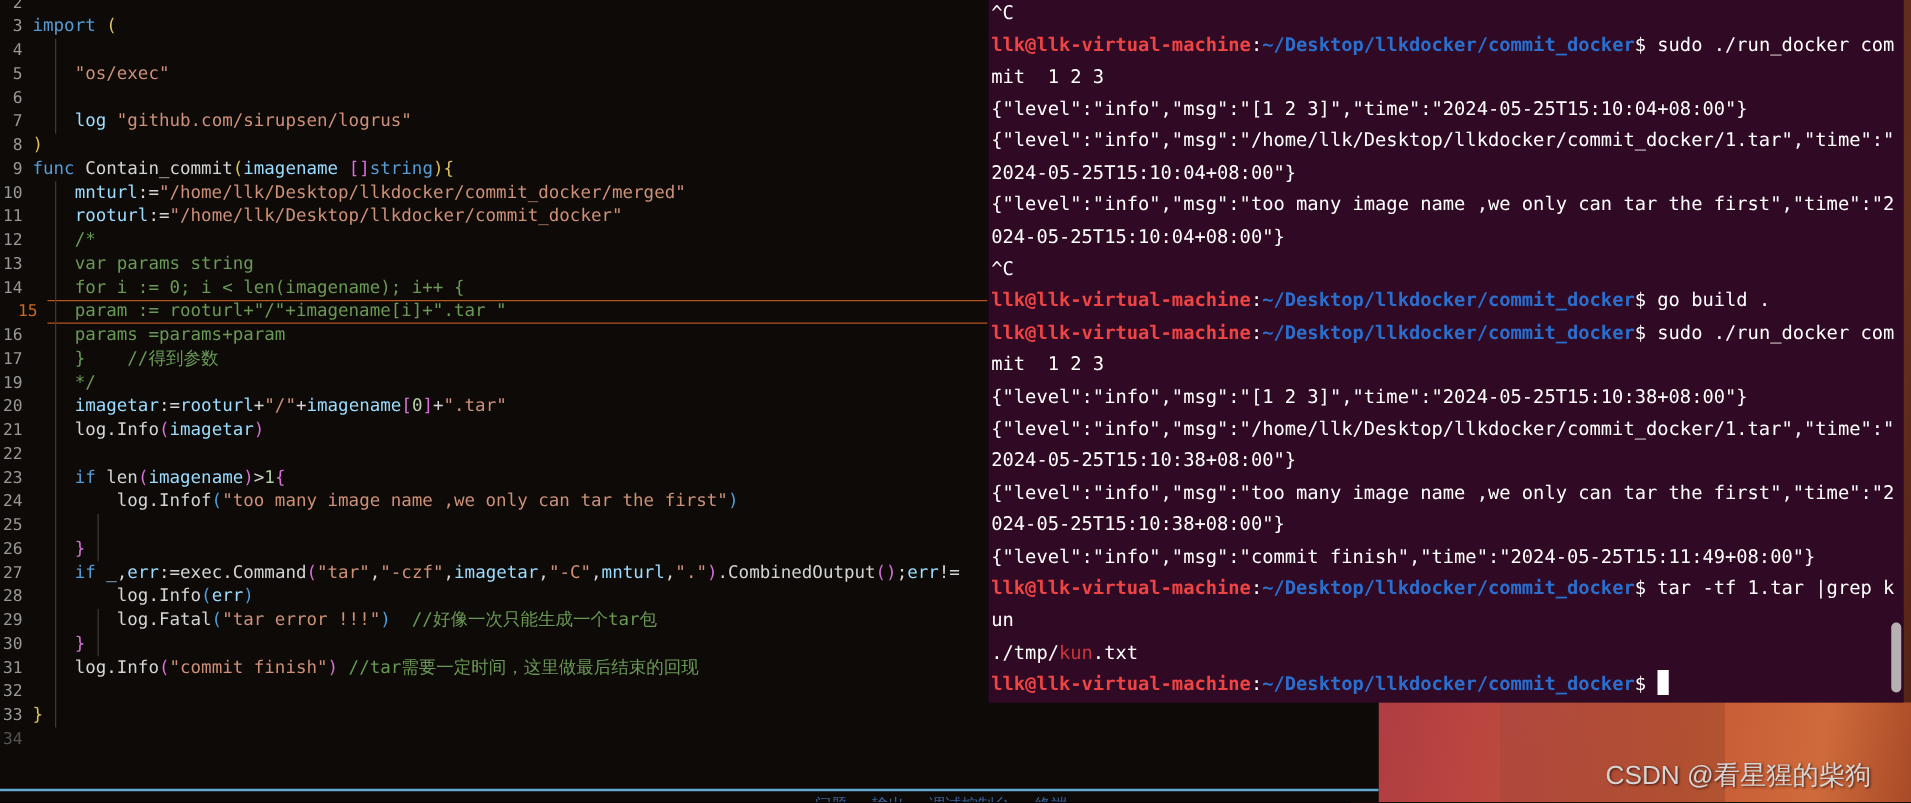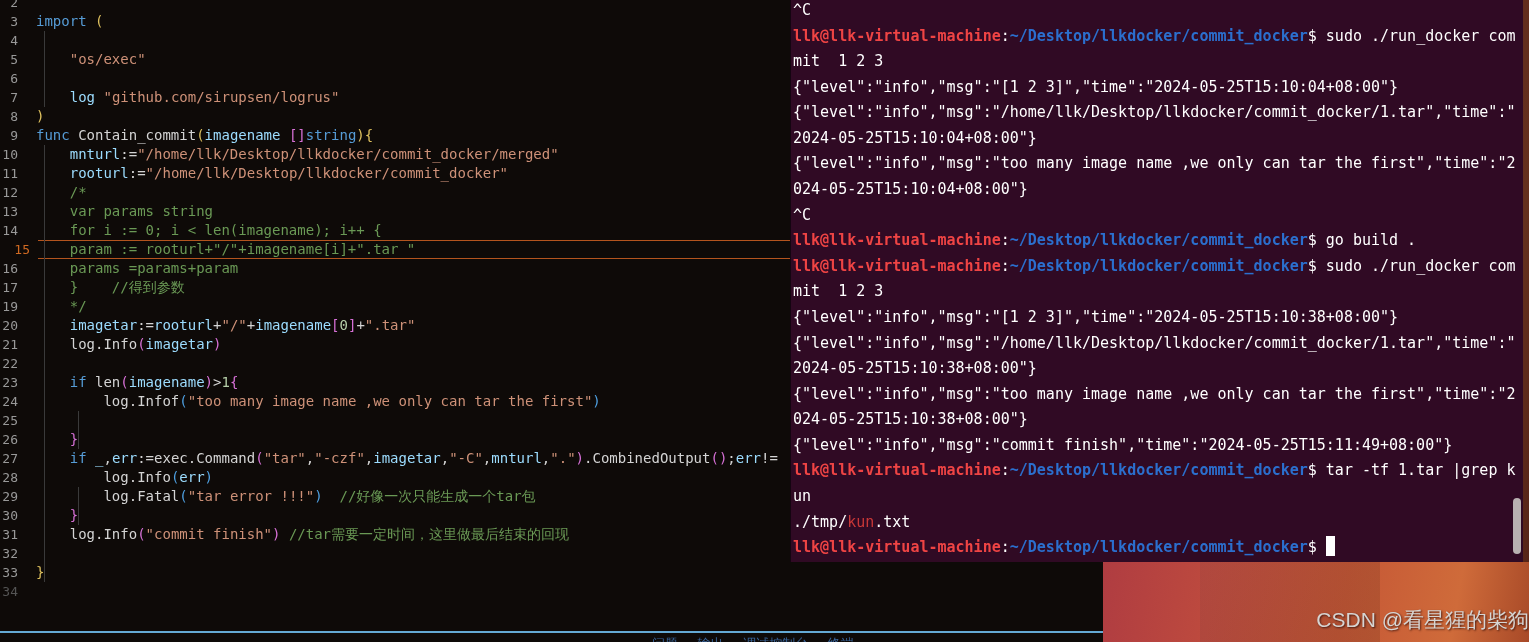--- a/index.html
+++ b/index.html
@@ -6,32 +6,32 @@
   .screen{position:relative;width:1529px;height:642px;overflow:hidden;background:#000;
           font-family:"DejaVu Sans Mono", monospace;}
 
   
   .wallpaper{position:absolute;left:1080px;top:0;width:449px;height:642px;z-index:0;
     background:linear-gradient(100deg,#8a2a3e 0%,#ad3a42 18%,#bd4a3e 42%,#c65836 66%,#cf6b3a 86%,#a84a28 100%);}
   .wallpaper::before{content:"";position:absolute;left:0;top:0;right:0;height:562px;
     background:rgba(12,0,8,0.55);}
   .wallpaper::after{content:"";position:absolute;left:120px;top:0;width:180px;height:100%;
     background:linear-gradient(115deg,rgba(255,255,255,0.05),rgba(0,0,0,0.12));}
-  .watermark{position:absolute;right:0;top:606px;z-index:3;
+  .watermark{position:absolute;right:32px;top:606px;z-index:3;
     font-family:"Liberation Sans", sans-serif;font-size:21px;color:#d6d4d2;
     text-shadow:1px 1px 2px rgba(50,15,10,0.85);}
 
   
   .editor{position:absolute;left:0;top:0;width:1103px;height:642px;background:#0e0a08;z-index:1;overflow:hidden;}
   .code-area{position:absolute;left:0;top:-7px;right:0;font-size:14px;}
   .eline{position:relative;height:19px;line-height:19px;}
   .lnum{position:absolute;left:0;top:0;width:18px;text-align:right;color:#999;font-size:13px;}
   .lnum.active{color:#d06a22;margin-left:12px;}
   .lnum.dim{color:#555;}
-  .lcode{position:absolute;left:36px;top:0;white-space:pre;color:#d4d4d4;}
+  .lcode{position:absolute;left:26px;top:0;white-space:pre;color:#d4d4d4;}
   .c-k{color:#569cd6;} .c-v{color:#9cdcfe;} .c-s{color:#ce9178;}
   .c-c{color:#6a9955;} .c-d{color:#d4d4d4;} .c-n{color:#b5cea8;}
   .c-b1{color:#ddc05e;} .c-b2{color:#d670d6;} .c-b3{color:#4e9fe0;}
   .curline{position:absolute;left:38px;right:0;top:240px;height:19px;box-sizing:border-box;
     border-top:1px solid #b4541e;border-bottom:1px solid #b4541e;}
   .iguide{position:absolute;width:1px;background:#3a3a3a;}
   .ig1a{left:44px;top:31px;height:76px;}
   .ig1b{left:44px;top:145px;height:437px;}
   .ig2a{left:78px;top:411px;height:38px;}
   .ig2b{left:78px;top:487px;height:38px;}

